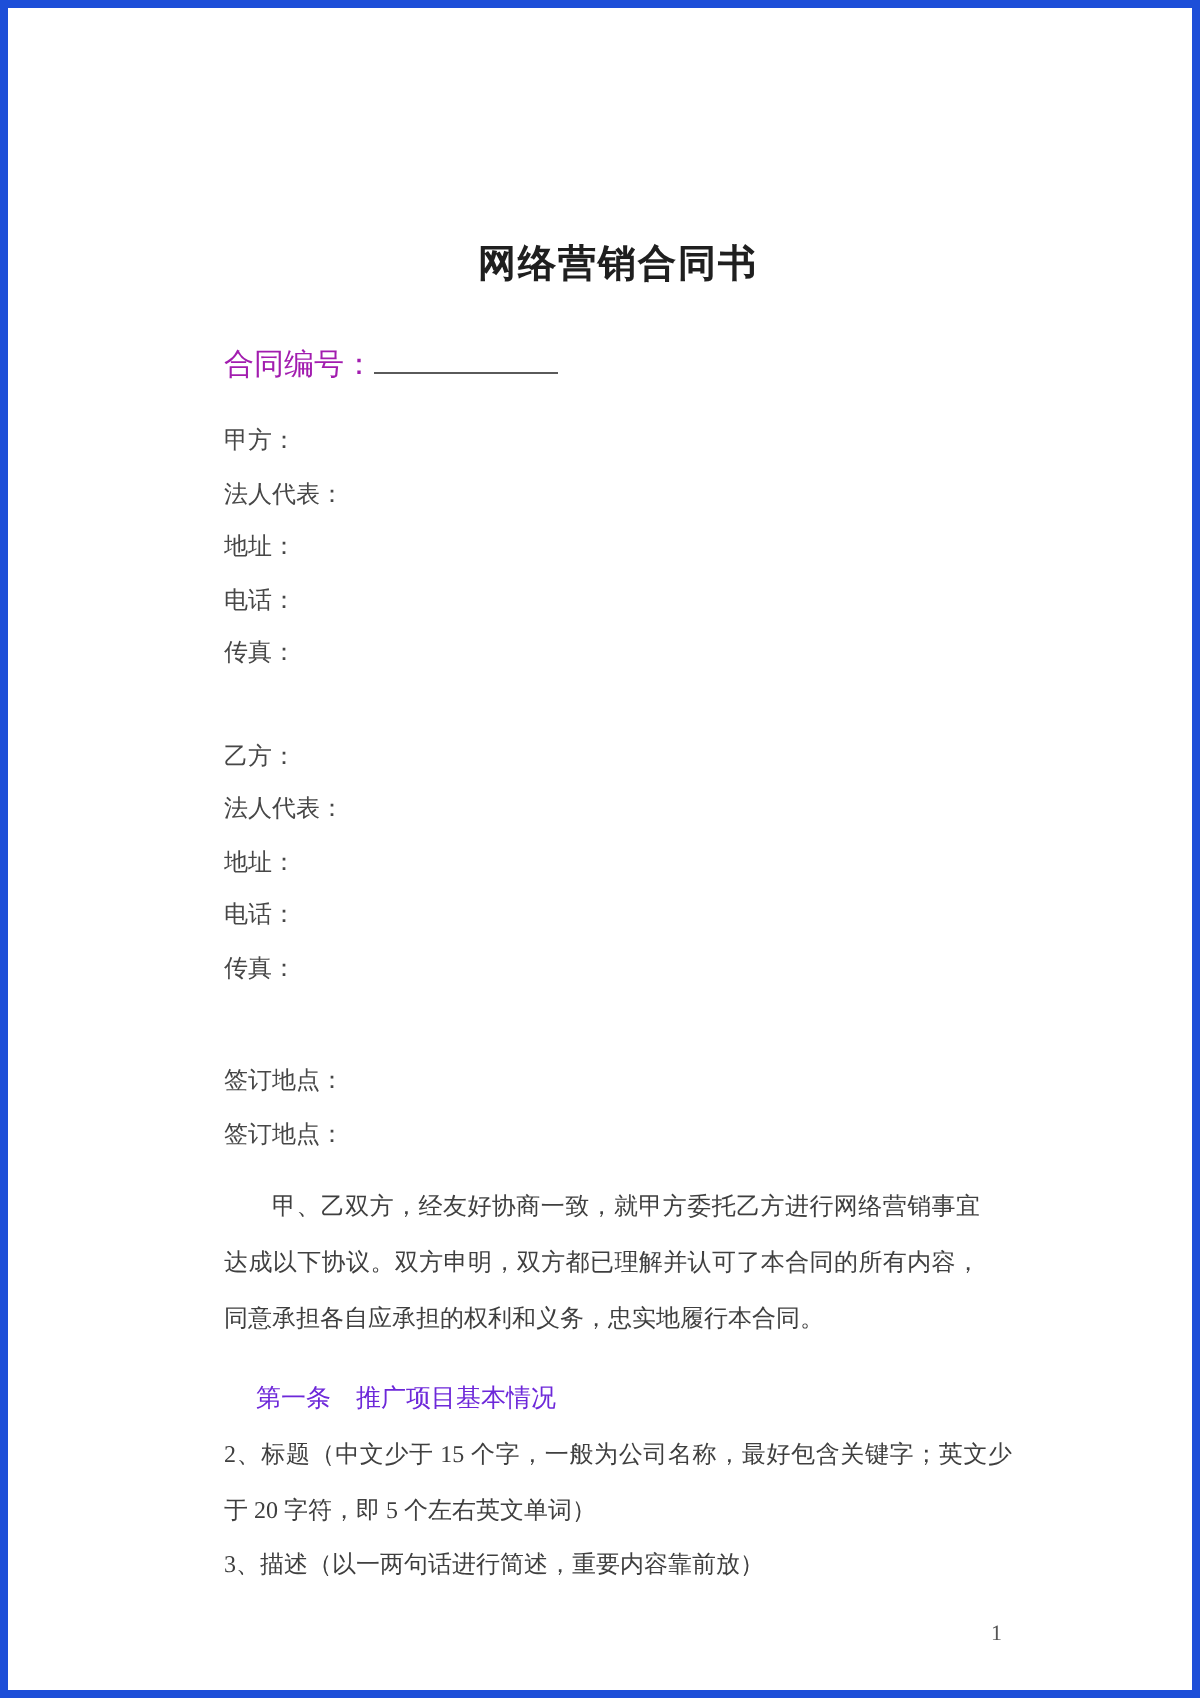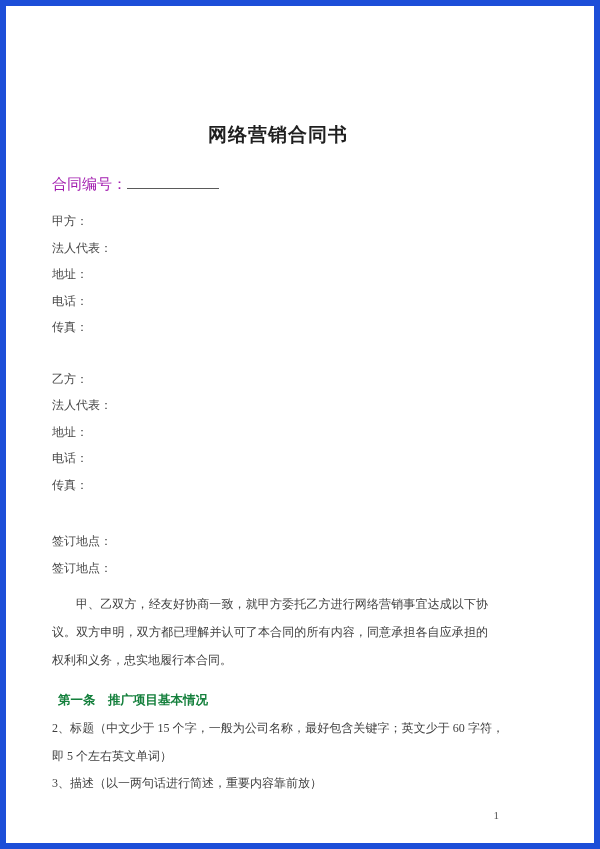--- a/index.html
+++ b/index.html
@@ -4,24 +4,24 @@
 <style>
   html, body {
     margin: 0;
     padding: 0;
     background: #ffffff;
   }
   .page {
     width: 600px;
     height: 849px;
     box-sizing: border-box;
-    border: 6px solid #1d4ed8;
+    border: 4px solid #1d4ed8;
     background: #ffffff;
     position: relative;
-    padding: 116px 90px 0 46px;
+    padding: 116px 90px 0 108px;
     font-family: "Liberation Serif", "DejaVu Serif", serif;
     color: #3f3f3f;
     overflow: hidden;
   }
   .title {
     margin: 0;
     text-align: center;
     font-size: 19px;
     font-weight: bold;
     color: #1f1f1f;
@@ -53,24 +53,24 @@
   .signing  { margin-top: 30px; }
   .intro {
     margin: 9px 16px 0 0;
     font-size: 12px;
     line-height: 28px;
     text-indent: 2em;
     text-align: justify;
     color: #3f3f3f;
   }
   .section-heading {
-    margin: 13px 0 0 6px;
+    margin: 13px 0 0 16px;
     font-size: 12.5px;
-    font-weight: bold;
-    color: #15803d;
+    font-weight: normal;
+    color: #6d28d9;
     line-height: 26px;
   }
   .items { margin-top: 2px; }
   .items p {
     margin: 0;
     font-size: 12px;
     line-height: 27.5px;
     text-align: justify;
     color: #3f3f3f;
   }
@@ -112,19 +112,19 @@
   <div class="fields signing">
     <p>签订地点：</p>
     <p>签订地点：</p>
   </div>
 
   <p class="intro">甲、乙双方，经友好协商一致，就甲方委托乙方进行网络营销事宜达成以下协议。双方申明，双方都已理解并认可了本合同的所有内容，同意承担各自应承担的权利和义务，忠实地履行本合同。</p>
 
   <h2 class="section-heading">第一条　推广项目基本情况</h2>
 
   <div class="items">
-    <p>2、标题（中文少于 15 个字，一般为公司名称，最好包含关键字；英文少于 60 字符，即 5 个左右英文单词）</p>
+    <p>2、标题（中文少于 15 个字，一般为公司名称，最好包含关键字；英文少于 20 字符，即 5 个左右英文单词）</p>
     <p>3、描述（以一两句话进行简述，重要内容靠前放）</p>
   </div>
 
   <div class="page-number">1</div>
 
 </div>
 
 </body></html>

